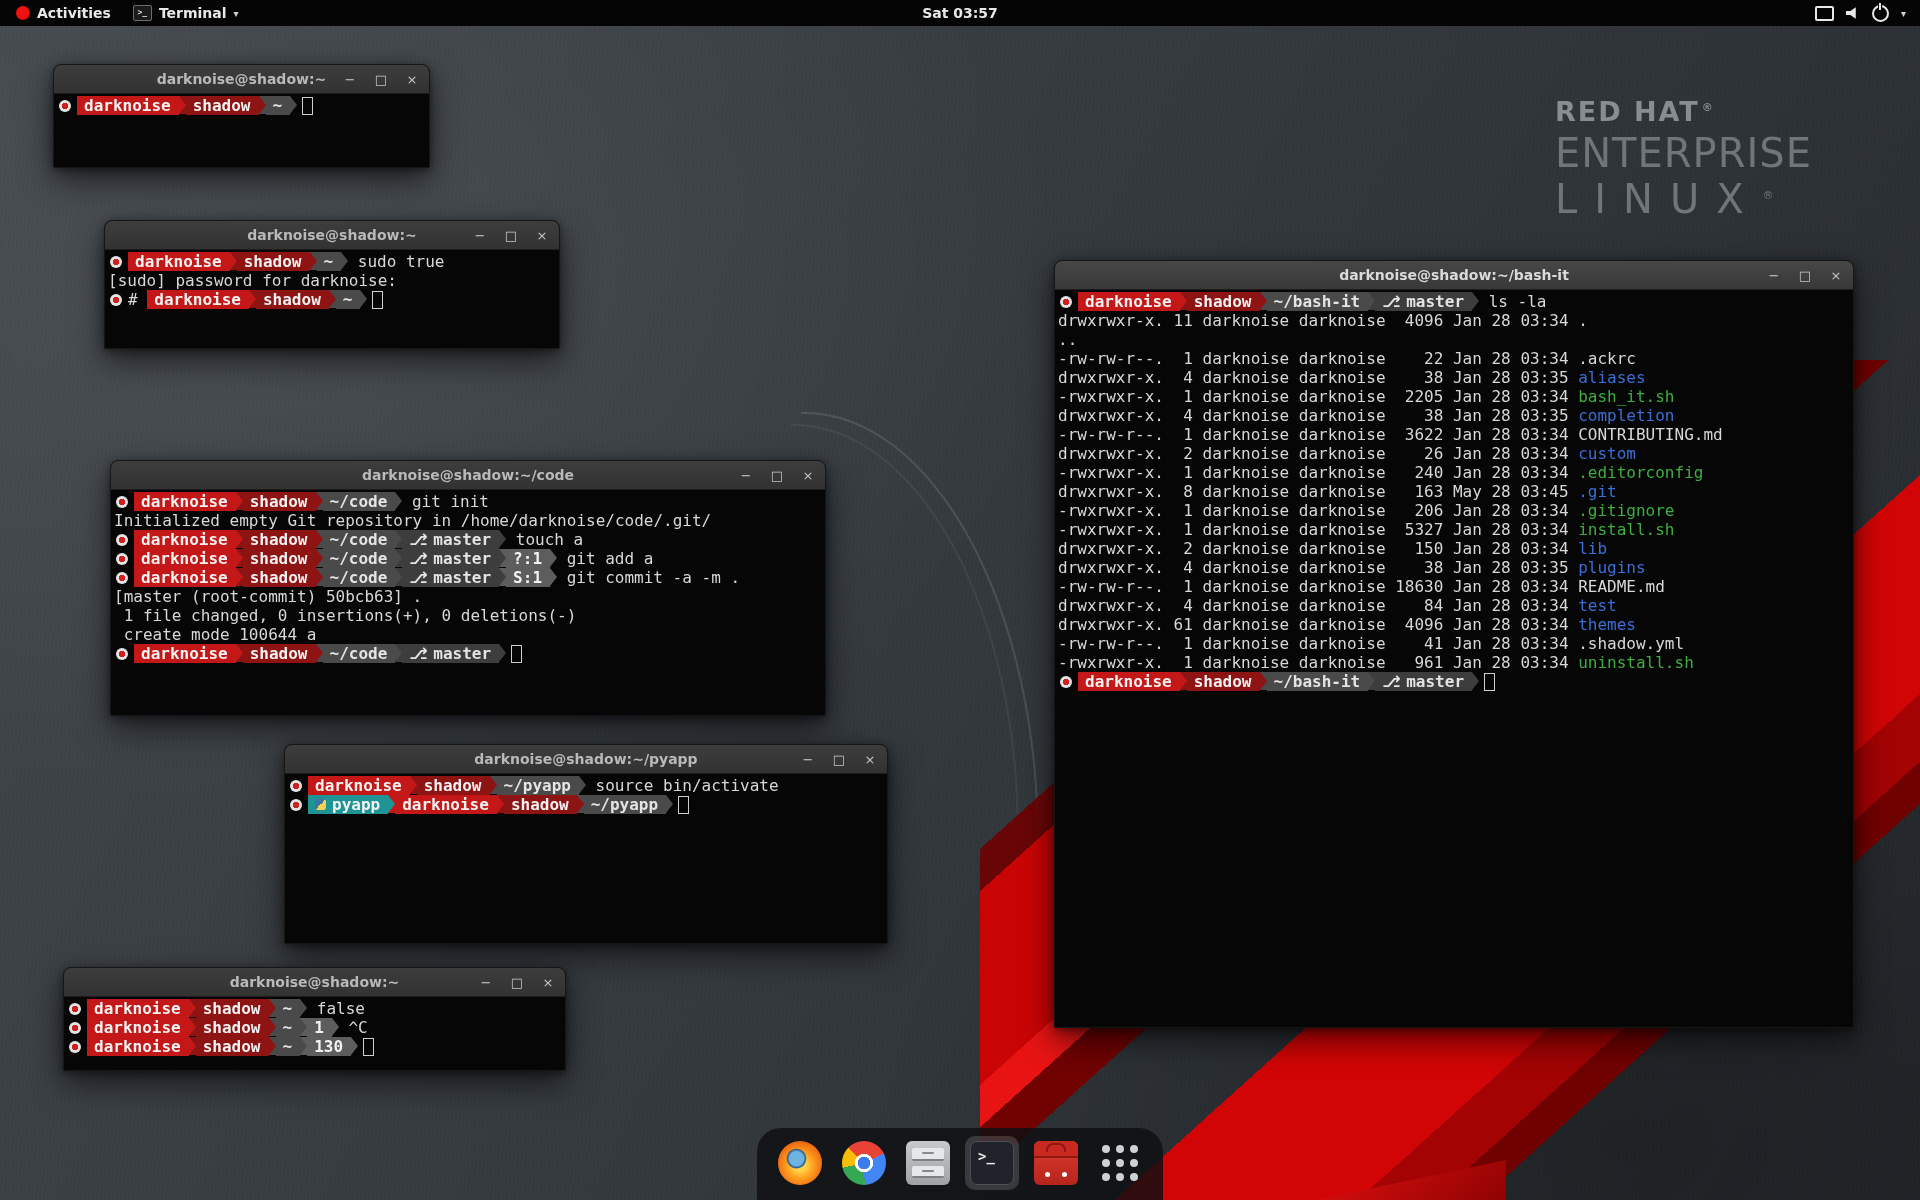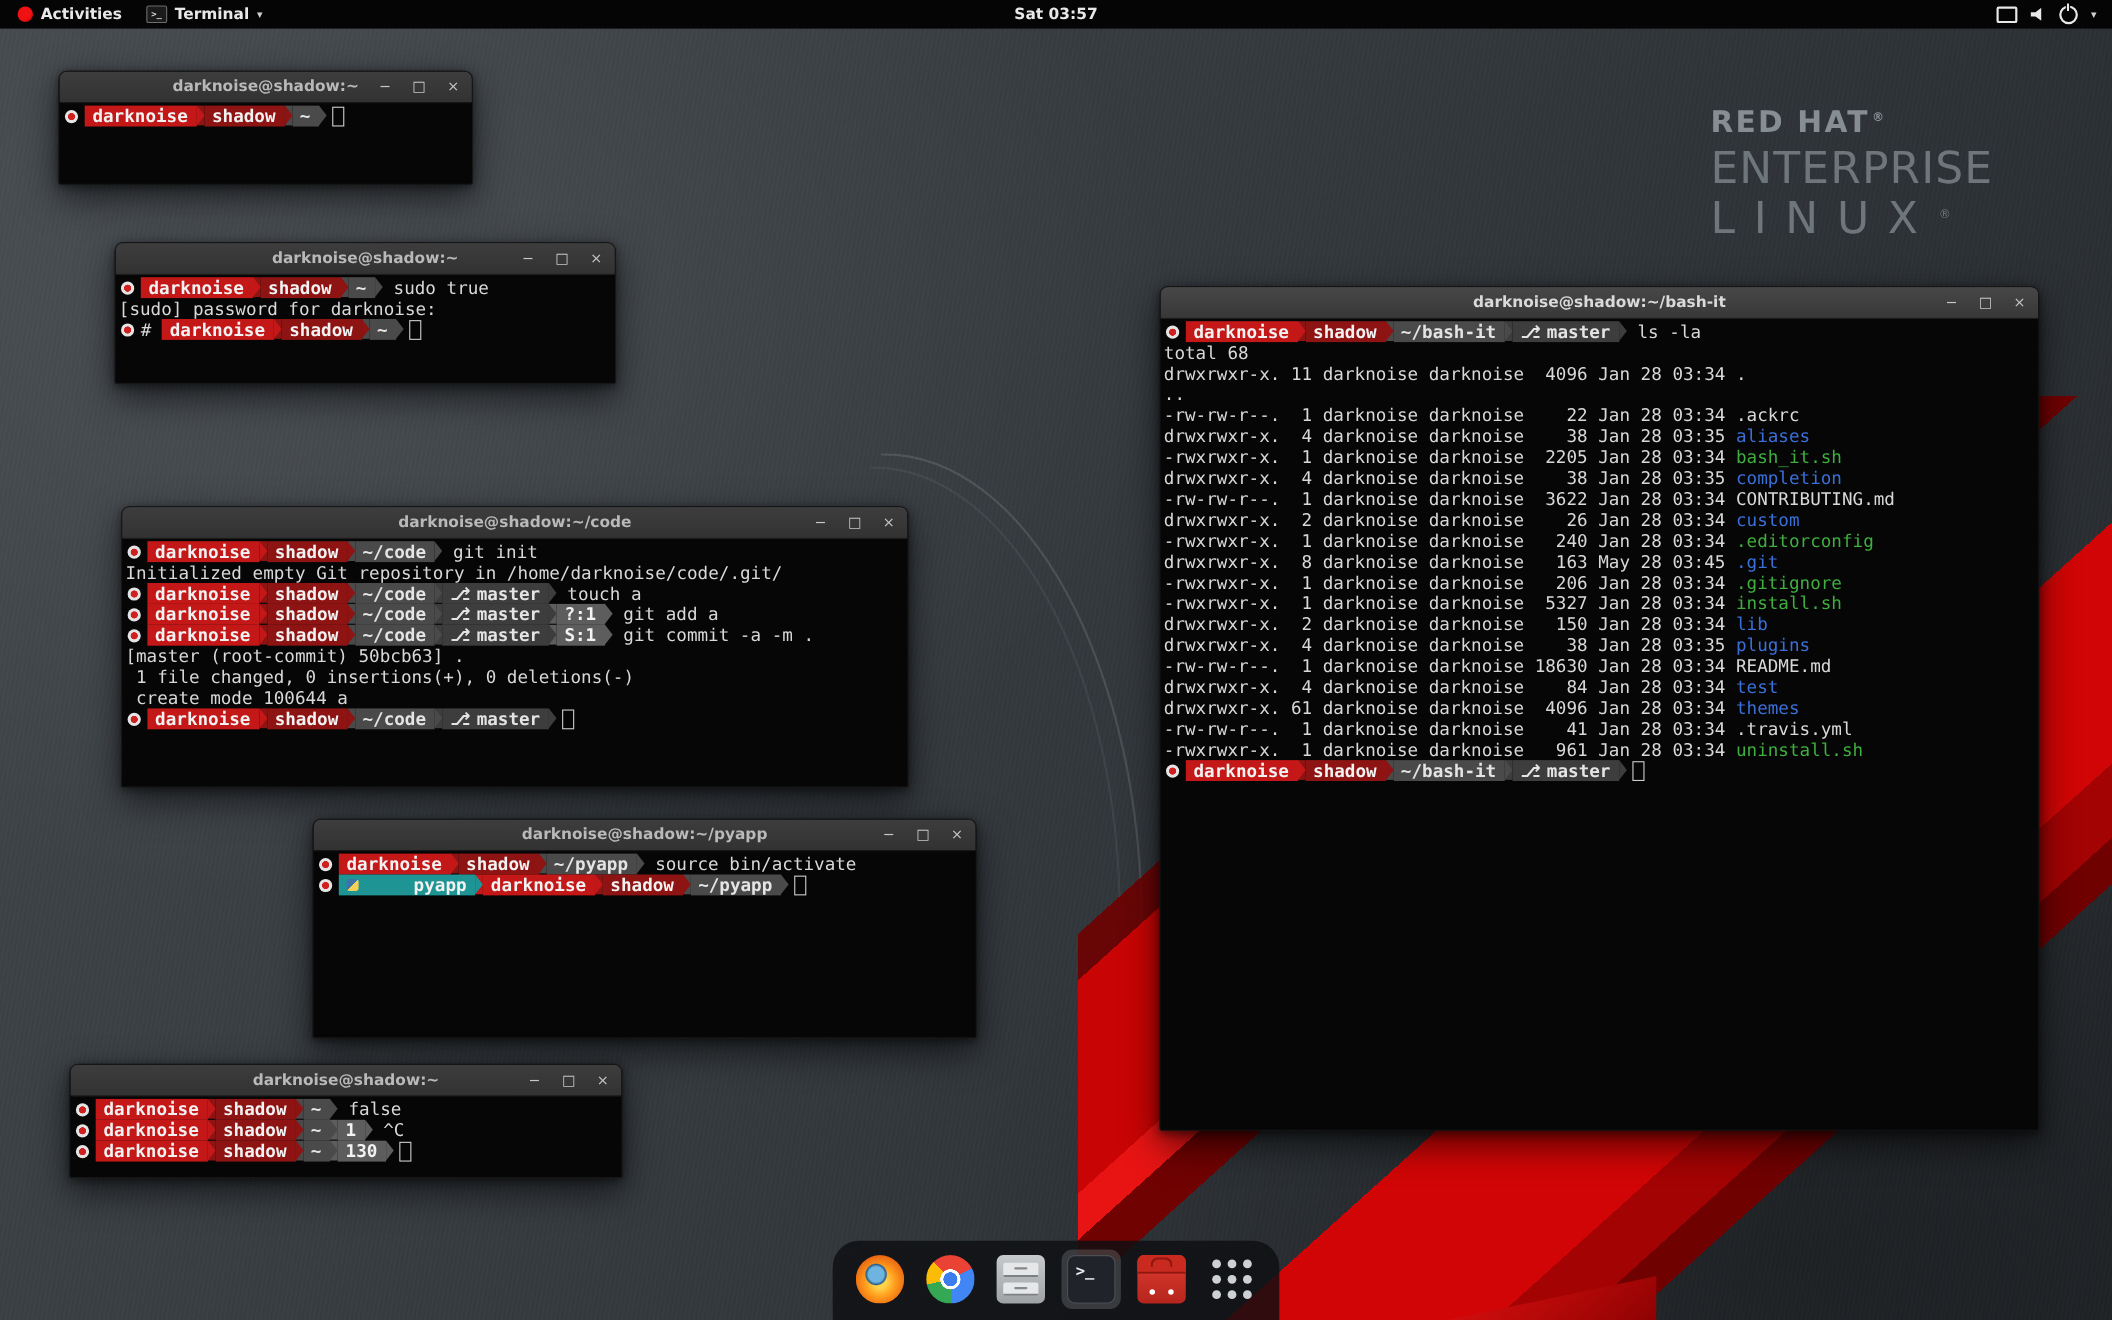--- a/index.html
+++ b/index.html
@@ -58,21 +58,21 @@
   .term-text{color:var(--fg,#d8d8d8);align-self:center;}
   .c-dir{color:var(--dir,#3b6fd8);}
   .c-exec{color:var(--exec,#3fae3f);}
   .pl-seg{display:flex;align-items:center;padding:0 8px 0 7px;font-weight:600;color:#f2f2f2;flex:0 0 auto;}
   .seg-user{background:var(--seg-user);}
   .seg-host{background:var(--seg-host);}
   .seg-path{background:var(--seg-path);color:#e4e4e4;}
   .seg-branch{background:var(--seg-branch);color:#e4e4e4;}
   .seg-status{background:var(--seg-status);}
   .seg-exit{background:var(--seg-exit);}
-  .seg-venv{background:var(--seg-venv);gap:44px;}
+  .seg-venv{background:var(--seg-venv);}
   .pl-arrow{width:0;height:0;border-style:solid;border-width:9.5px 0 9.5px 7px;border-color:transparent;flex:0 0 auto;}
   .prompt-icon{width:12px;height:12px;border-radius:50%;align-self:center;margin:0 6px 0 2px;flex:0 0 auto;background:radial-gradient(circle at 50% 50%,#cf2020 0 3px,#e4e4e4 3.5px 6px);}
   .python-icon{width:11px;height:11px;border-radius:3px;margin-right:6px;background:linear-gradient(135deg,#3a74a8 0 50%,#f7d154 50% 100%);flex:0 0 auto;}
   .branch-glyph{font-family:"DejaVu Sans",sans-serif;}
   .cursor{width:9px;height:16px;border:1px solid #cfcfcf;align-self:center;margin-left:5px;flex:0 0 auto;}
   
   .dock{position:absolute;z-index:40;left:50%;bottom:0;transform:translateX(-50%);display:flex;align-items:center;gap:10px;background:rgba(13,15,17,0.82);padding:8px 16px 10px;border-radius:24px 24px 0 0;}
   .dock-item{padding:5px;border-radius:10px;cursor:default;}
   .dock-item.selected{background:rgba(255,255,255,0.16);}
   .dock-icon{width:44px;height:44px;position:relative;}
@@ -193,39 +193,38 @@
         <div class="titlebar">
           <div class="title">darknoise@shadow:~/bash-it</div>
           <div class="win-buttons">
             <div class="win-btn">−</div>
             <div class="win-btn">□</div>
             <div class="win-btn">×</div>
           </div>
         </div>
         <div class="term-body">
           <div class="term-line"><div class="prompt-icon"></div><div class="pl-seg seg-user"><span>darknoise</span></div><div class="pl-arrow" style="border-left-color: rgb(196, 24, 24); background-color: rgb(142, 20, 20);"></div><div class="pl-seg seg-host"><span>shadow</span></div><div class="pl-arrow" style="border-left-color: rgb(142, 20, 20); background-color: rgb(74, 74, 74);"></div><div class="pl-seg seg-path"><span>~/bash-it</span></div><div class="pl-arrow" style="border-left-color: rgb(74, 74, 74); background-color: rgb(61, 61, 61);"></div><div class="pl-seg seg-branch"><span class="branch-glyph">⎇ </span><span>master</span></div><div class="pl-arrow" style="border-left-color: rgb(61, 61, 61);"></div><span class="term-text"> ls -la</span></div>
-          <div class="term-line"><span class="term-text">total 68</span></div>
           <div class="term-line"><span class="term-text">drwxrwxr-x. 11 darknoise darknoise  4096 Jan 28 03:34 </span><span class="term-text">.</span></div>
           <div class="term-line"><span class="term-text">..</span></div>
           <div class="term-line"><span class="term-text">-rw-rw-r--.  1 darknoise darknoise    22 Jan 28 03:34 </span><span class="term-text">.ackrc</span></div>
           <div class="term-line"><span class="term-text">drwxrwxr-x.  4 darknoise darknoise    38 Jan 28 03:35 </span><span class="term-text c-dir">aliases</span></div>
           <div class="term-line"><span class="term-text">-rwxrwxr-x.  1 darknoise darknoise  2205 Jan 28 03:34 </span><span class="term-text c-exec">bash_it.sh</span></div>
           <div class="term-line"><span class="term-text">drwxrwxr-x.  4 darknoise darknoise    38 Jan 28 03:35 </span><span class="term-text c-dir">completion</span></div>
           <div class="term-line"><span class="term-text">-rw-rw-r--.  1 darknoise darknoise  3622 Jan 28 03:34 </span><span class="term-text">CONTRIBUTING.md</span></div>
           <div class="term-line"><span class="term-text">drwxrwxr-x.  2 darknoise darknoise    26 Jan 28 03:34 </span><span class="term-text c-dir">custom</span></div>
           <div class="term-line"><span class="term-text">-rwxrwxr-x.  1 darknoise darknoise   240 Jan 28 03:34 </span><span class="term-text c-exec">.editorconfig</span></div>
           <div class="term-line"><span class="term-text">drwxrwxr-x.  8 darknoise darknoise   163 May 28 03:45 </span><span class="term-text c-dir">.git</span></div>
           <div class="term-line"><span class="term-text">-rwxrwxr-x.  1 darknoise darknoise   206 Jan 28 03:34 </span><span class="term-text c-exec">.gitignore</span></div>
           <div class="term-line"><span class="term-text">-rwxrwxr-x.  1 darknoise darknoise  5327 Jan 28 03:34 </span><span class="term-text c-exec">install.sh</span></div>
           <div class="term-line"><span class="term-text">drwxrwxr-x.  2 darknoise darknoise   150 Jan 28 03:34 </span><span class="term-text c-dir">lib</span></div>
           <div class="term-line"><span class="term-text">drwxrwxr-x.  4 darknoise darknoise    38 Jan 28 03:35 </span><span class="term-text c-dir">plugins</span></div>
           <div class="term-line"><span class="term-text">-rw-rw-r--.  1 darknoise darknoise 18630 Jan 28 03:34 </span><span class="term-text">README.md</span></div>
           <div class="term-line"><span class="term-text">drwxrwxr-x.  4 darknoise darknoise    84 Jan 28 03:34 </span><span class="term-text c-dir">test</span></div>
           <div class="term-line"><span class="term-text">drwxrwxr-x. 61 darknoise darknoise  4096 Jan 28 03:34 </span><span class="term-text c-dir">themes</span></div>
-          <div class="term-line"><span class="term-text">-rw-rw-r--.  1 darknoise darknoise    41 Jan 28 03:34 </span><span class="term-text">.travis.yml</span></div>
+          <div class="term-line"><span class="term-text">-rw-rw-r--.  1 darknoise darknoise    41 Jan 28 03:34 </span><span class="term-text">.shadow.yml</span></div>
           <div class="term-line"><span class="term-text">-rwxrwxr-x.  1 darknoise darknoise   961 Jan 28 03:34 </span><span class="term-text c-exec">uninstall.sh</span></div>
           <div class="term-line"><div class="prompt-icon"></div><div class="pl-seg seg-user"><span>darknoise</span></div><div class="pl-arrow" style="border-left-color: rgb(196, 24, 24); background-color: rgb(142, 20, 20);"></div><div class="pl-seg seg-host"><span>shadow</span></div><div class="pl-arrow" style="border-left-color: rgb(142, 20, 20); background-color: rgb(74, 74, 74);"></div><div class="pl-seg seg-path"><span>~/bash-it</span></div><div class="pl-arrow" style="border-left-color: rgb(74, 74, 74); background-color: rgb(61, 61, 61);"></div><div class="pl-seg seg-branch"><span class="branch-glyph">⎇ </span><span>master</span></div><div class="pl-arrow" style="border-left-color: rgb(61, 61, 61);"></div><div class="cursor"></div></div>
         </div>
       </div>
     </div>
 
   <div id="dock" class="dock">
       <div class="dock-item">
         <div class="dock-icon icon-firefox"></div>
       </div>

